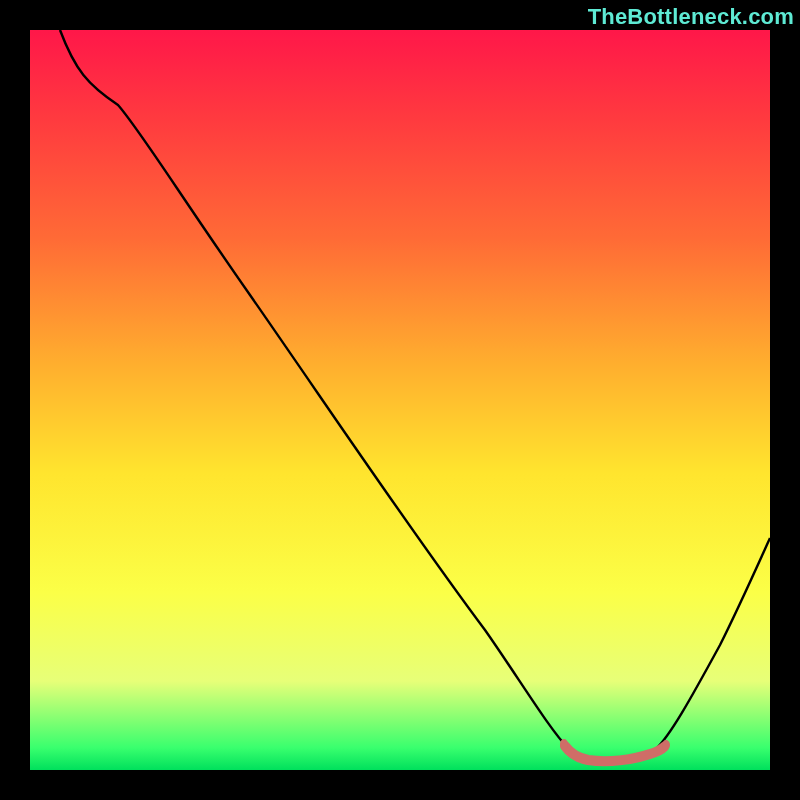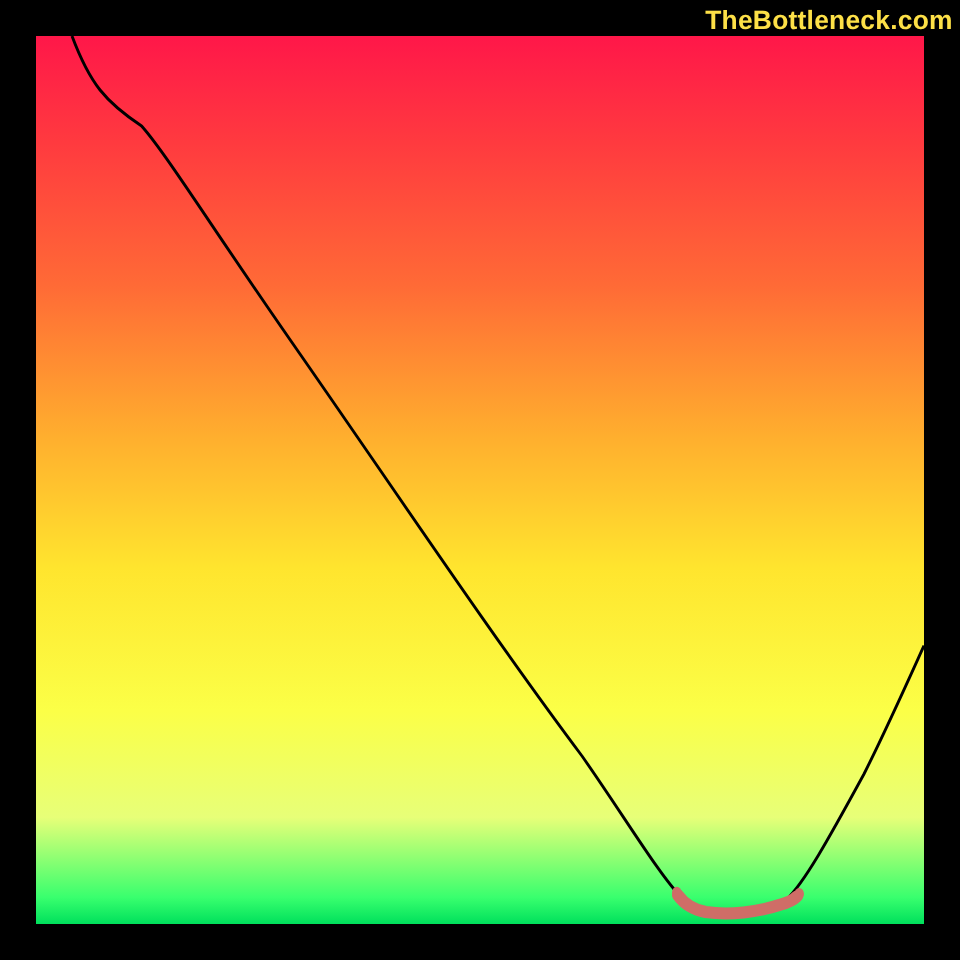--- a/index.html
+++ b/index.html
@@ -17,21 +17,21 @@
       #e7ff78 88%,
       #39ff6e 97%,
       #00e05c 100%);
   }
   .watermark{
     position:absolute;
     right:6px;top:4px;
     font-family:Arial,Helvetica,sans-serif;
     font-size:22px;
     font-weight:600;
-    color:#fde047;
+    color:#5eead4;
     letter-spacing:0.2px;
   }
   svg.overlay{
     position:absolute;
     left:30px;top:30px;
     width:740px;height:740px;
     overflow:visible;
   }
 </style>
 </head>

